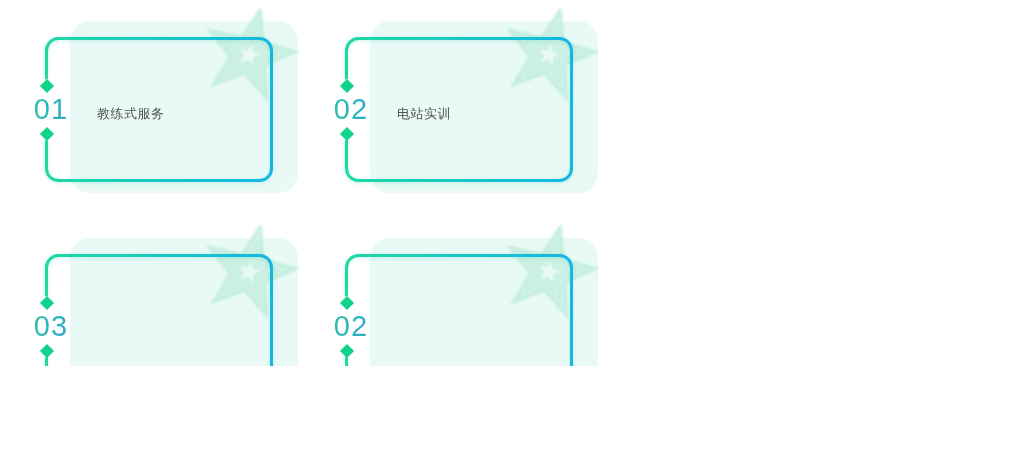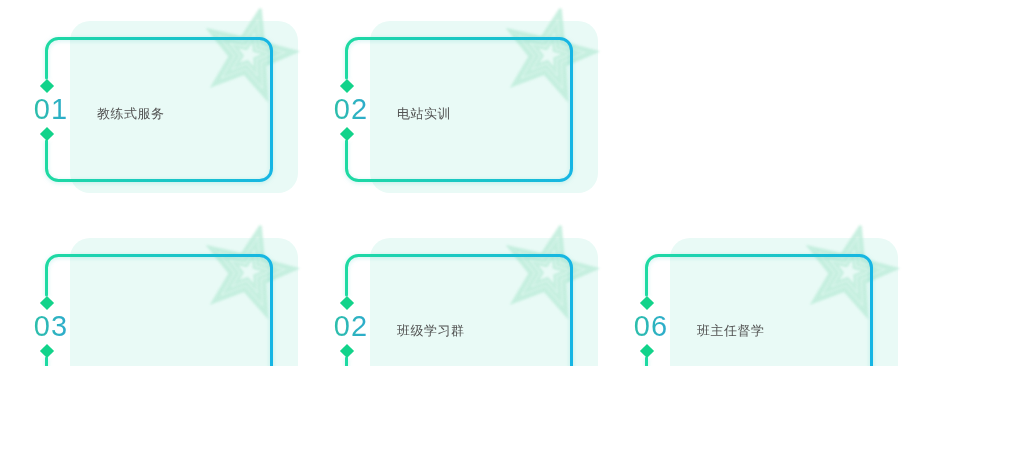--- a/index.html
+++ b/index.html
@@ -143,32 +143,15 @@
         <use href="#starPath" class="star-stroke" stroke-width="6" transform="translate(50 50) scale(0.66) translate(-50 -50)" stroke="#bcecd9"></use>
         <use href="#starPath" class="star-stroke" stroke-width="8" transform="translate(50 50) scale(0.38) translate(-50 -50)" stroke="#bcecd9"></use>
       </svg>
       <svg class="cborder" viewBox="0 0 228 145">
         <path d="M1.5,41 L1.5,13.5 A12,12 0 0 1 13.5,1.5 L214.5,1.5 A12,12 0 0 1 226.5,13.5
                  L226.5,131.5 A12,12 0 0 1 214.5,143.5 L13.5,143.5 A12,12 0 0 1 1.5,131.5 L1.5,104" fill="none" stroke="url(#strokeGrad)" stroke-width="3" stroke-linecap="round"></path>
       </svg>
       <div class="diamond d-top"></div>
       <div class="diamond d-bot"></div>
       <div class="num">02</div>
-      <div class="label">班级学习群</div>
     </div>
 
-    <div class="card" style="left: 645px; top: 254px;">
-      <div class="fill"></div>
-      <svg class="star" viewBox="0 0 100 100">
-        <use href="#starPath" class="star-stroke" stroke-width="5" stroke="#bcecd9"></use>
-        <use href="#starPath" class="star-stroke" stroke-width="6" transform="translate(50 50) scale(0.66) translate(-50 -50)" stroke="#bcecd9"></use>
-        <use href="#starPath" class="star-stroke" stroke-width="8" transform="translate(50 50) scale(0.38) translate(-50 -50)" stroke="#bcecd9"></use>
-      </svg>
-      <svg class="cborder" viewBox="0 0 228 145">
-        <path d="M1.5,41 L1.5,13.5 A12,12 0 0 1 13.5,1.5 L214.5,1.5 A12,12 0 0 1 226.5,13.5
-                 L226.5,131.5 A12,12 0 0 1 214.5,143.5 L13.5,143.5 A12,12 0 0 1 1.5,131.5 L1.5,104" fill="none" stroke="url(#strokeGrad)" stroke-width="3" stroke-linecap="round"></path>
-      </svg>
-      <div class="diamond d-top"></div>
-      <div class="diamond d-bot"></div>
-      <div class="num">06</div>
-      <div class="label">班主任督学</div>
-    </div>
   </div>
 
 </body></html>

